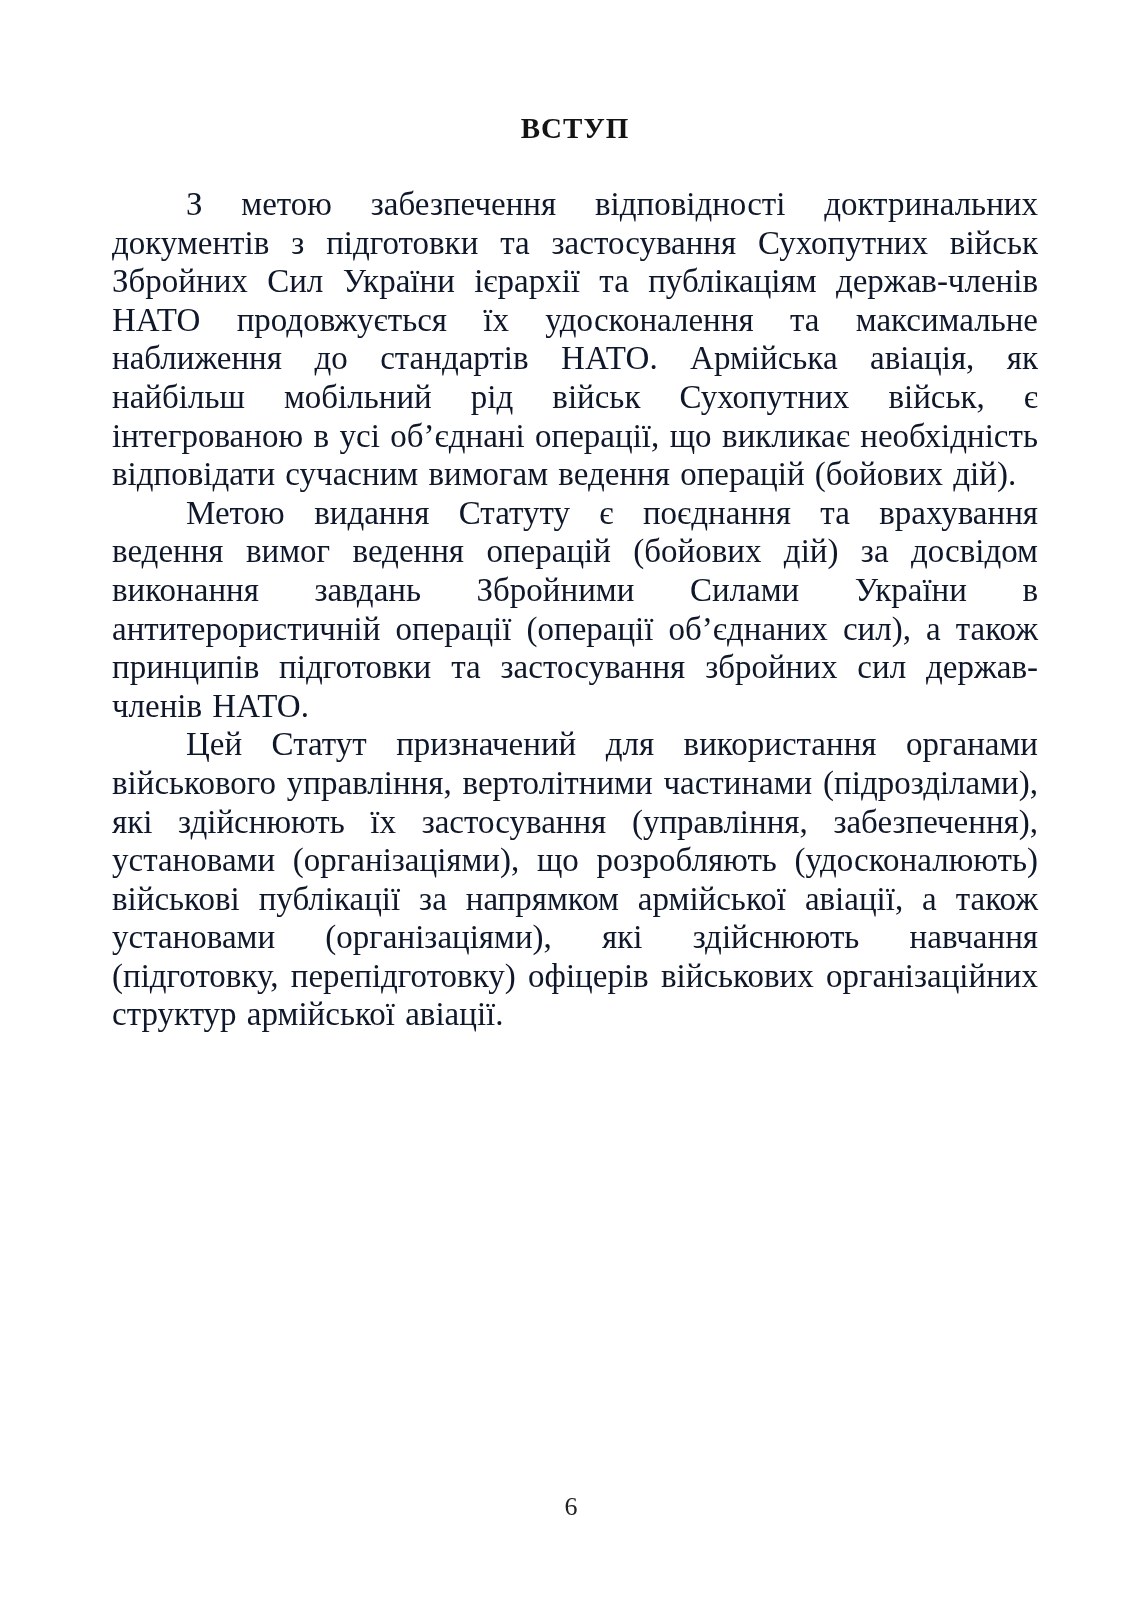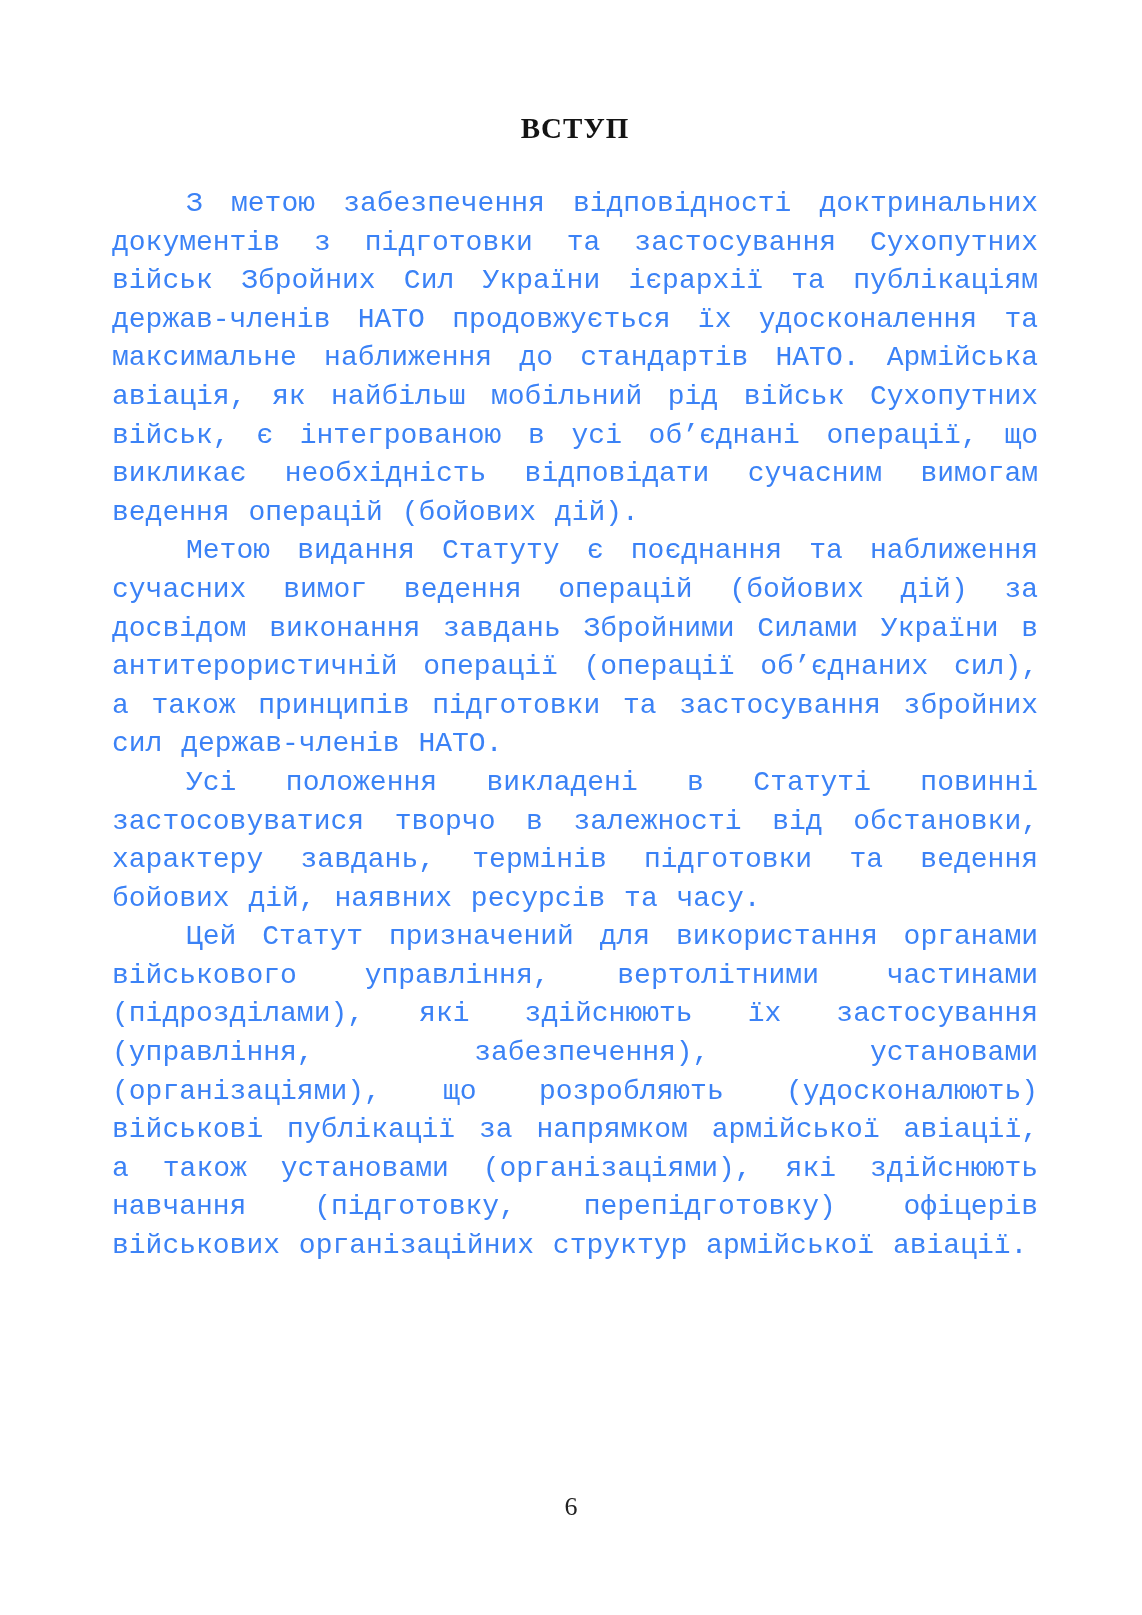--- a/index.html
+++ b/index.html
@@ -26,49 +26,47 @@
     text-align: center;
     font-weight: bold;
     font-size: 29px;
     letter-spacing: 1px;
     margin: 0 0 40px 0;
     color: #141414;
     font-family: Liberation Serif, serif;
   }
   .doc-paragraph {
     margin: 0;
-    font-size: 28px;
+    font-size: 33px;
     line-height: 38.6px;
     text-align: justify;
     text-indent: 74px;
     word-spacing: 2px;
-    color: #3b82f6;
-    font-family: Liberation Mono, monospace;
+    color: #0f172a;
   }
   .page-number {
     position: absolute;
     left: 0;
     width: 100%;
     top: 1492px;
     text-align: center;
     font-size: 26px;
     color: #222222;
   }
 </style>
 </head>
 <body>
 
 <div class="page">
   <div class="content">
     <h1 class="doc-title">ВСТУП</h1>
 
     <p class="doc-paragraph">З метою забезпечення відповідності доктринальних документів з підготовки та застосування Сухопутних військ Збройних Сил України ієрархії та публікаціям держав-членів НАТО продовжується їх удосконалення та максимальне наближення до стандартів НАТО. Армійська авіація, як найбільш мобільний рід військ Сухопутних військ, є інтегрованою в усі об’єднані операції, що викликає необхідність відповідати сучасним вимогам ведення операцій (бойових дій).</p>
 
-    <p class="doc-paragraph">Метою видання Статуту є поєднання та наближення сучасних вимог ведення операцій (бойових дій) за досвідом виконання завдань Збройними Силами України в антитерористичній операції (операції об’єднаних сил), а також принципів підготовки та застосування збройних сил держав-членів НАТО.</p>
+    <p class="doc-paragraph">Метою видання Статуту є поєднання та врахування ведення вимог ведення операцій (бойових дій) за досвідом виконання завдань Збройними Силами України в антитерористичній операції (операції об’єднаних сил), а також принципів підготовки та застосування збройних сил держав-членів НАТО.</p>
 
 
-    <p class="doc-paragraph">Усі положення викладені в Статуті повинні застосовуватися творчо в залежності від обстановки, характеру завдань, термінів підготовки та ведення бойових дій, наявних ресурсів та часу.</p>
 
     <p class="doc-paragraph">Цей Статут призначений для використання органами військового управління, вертолітними частинами (підрозділами), які здійснюють їх застосування (управління, забезпечення), установами (організаціями), що розробляють (удосконалюють) військові публікації за напрямком армійської авіації, а також установами (організаціями), які здійснюють навчання (підготовку, перепідготовку) офіцерів військових організаційних структур армійської авіації.</p>
   </div>
 
   <div class="page-number">6</div>
 </div>
 
 </body></html>

